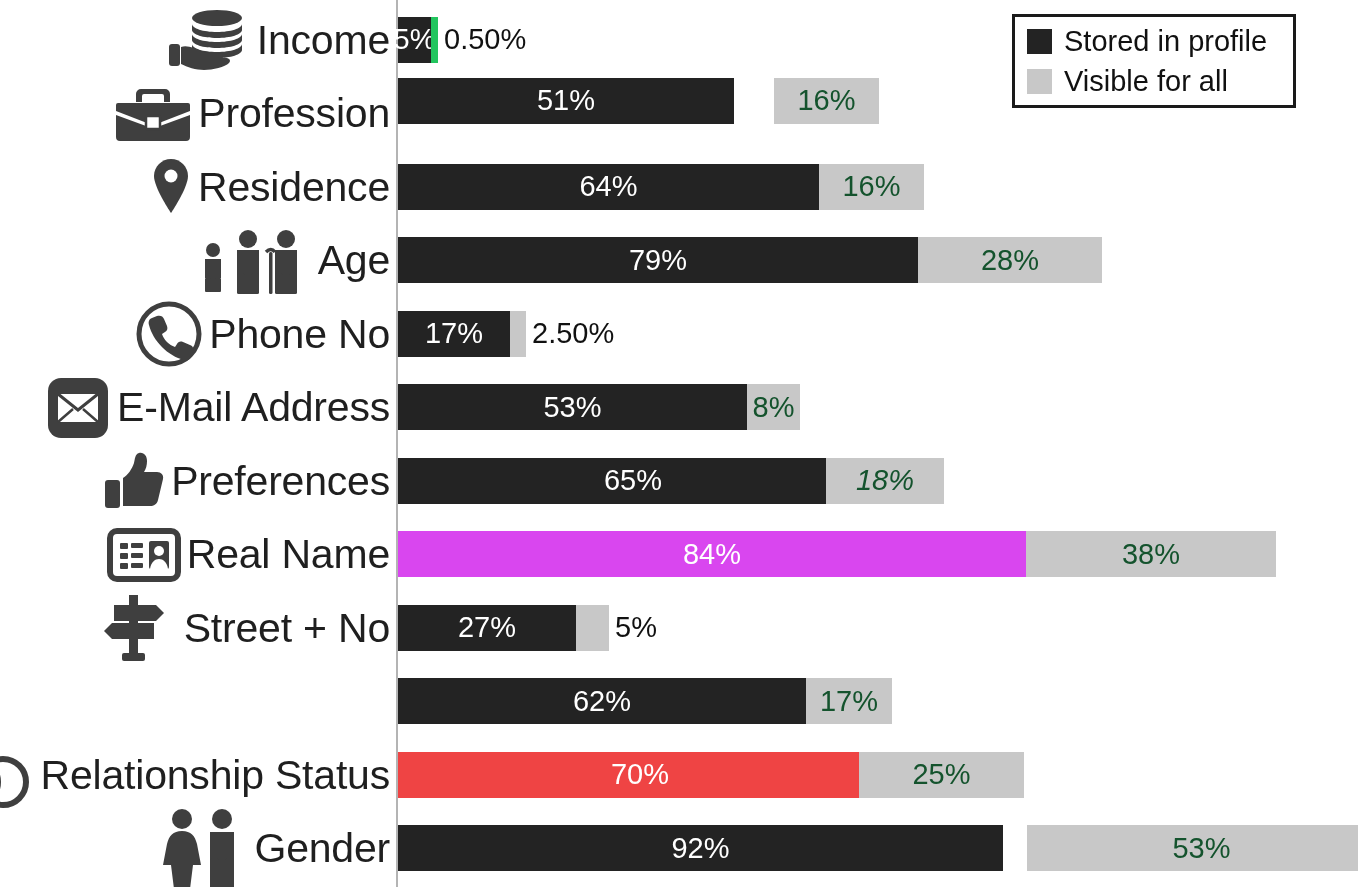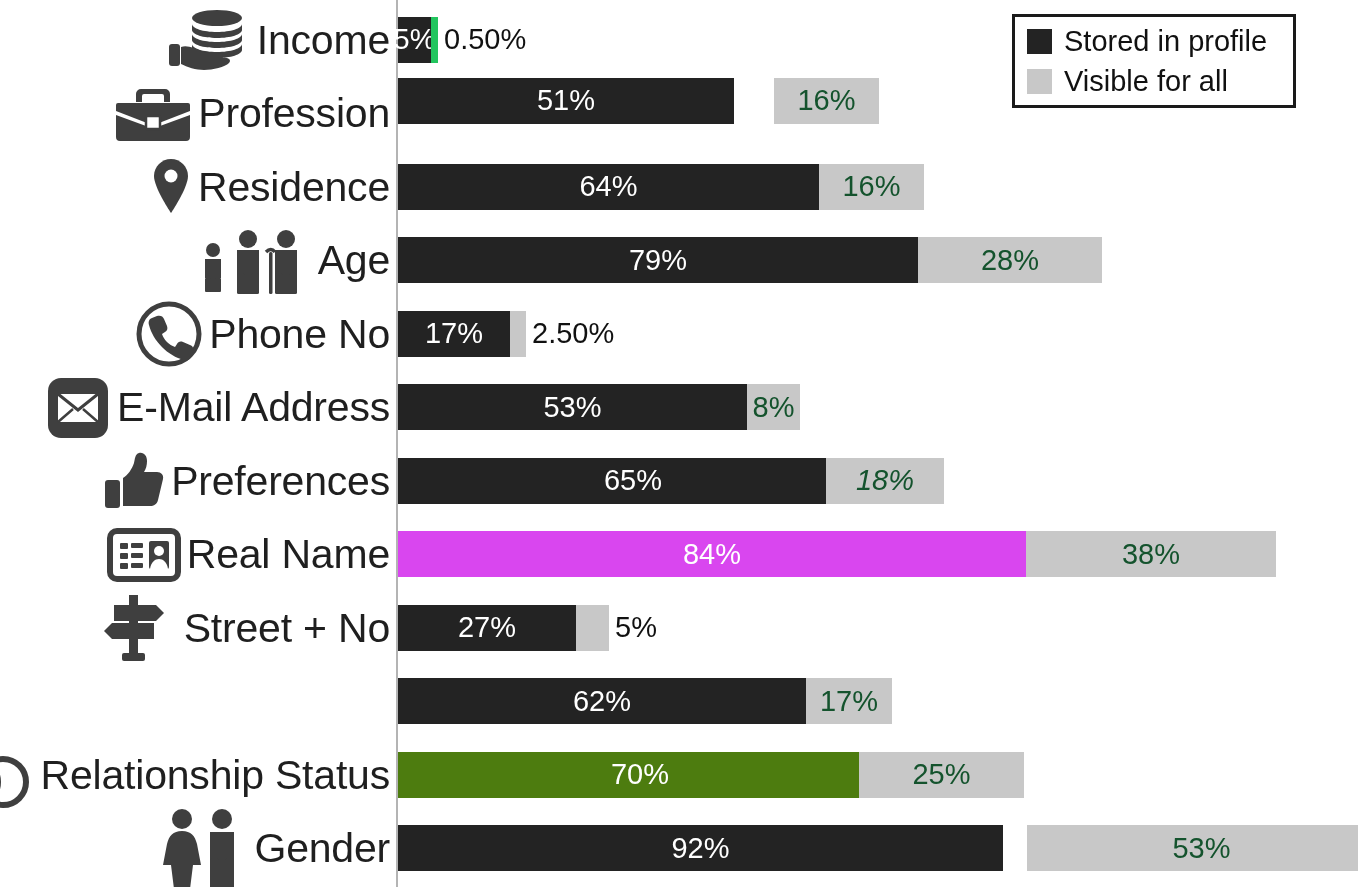--- a/index.html
+++ b/index.html
@@ -357,21 +357,21 @@
     <g fill="none" stroke="#3f3f3f" stroke-width="6">
       <circle cx="30" cy="42" r="23"></circle>
       <circle cx="58" cy="42" r="23"></circle>
     </g>
     <path fill="#3f3f3f" d="M44 8c-2-4-8-3-8 1 0 4 8 9 8 9s8-5 8-9c0-4-6-5-8-1z"></path>
   </svg>
           </span>
           <span class="cat-text">Relationship Status</span>
         </div>
         <div class="bars" style="left: 398px; top: 13.75px;">
-          <div class="seg seg-dark" style="width: 461px; background: #4d7c0f; padding-left: 23px;">
+          <div class="seg seg-dark" style="width: 461px; background: #ef4444; padding-left: 23px;">
             <span class="seg-val">70%</span>
           </div>
           <div class="seg seg-light" style="width: 165px; background: rgb(200, 200, 200);">
             <span class="seg-val">25%</span>
           </div>
         </div>
       </div>
       <div class="row" style="top: 811.5px;">
         <div class="label-cell">
           <span class="cat-icon">

